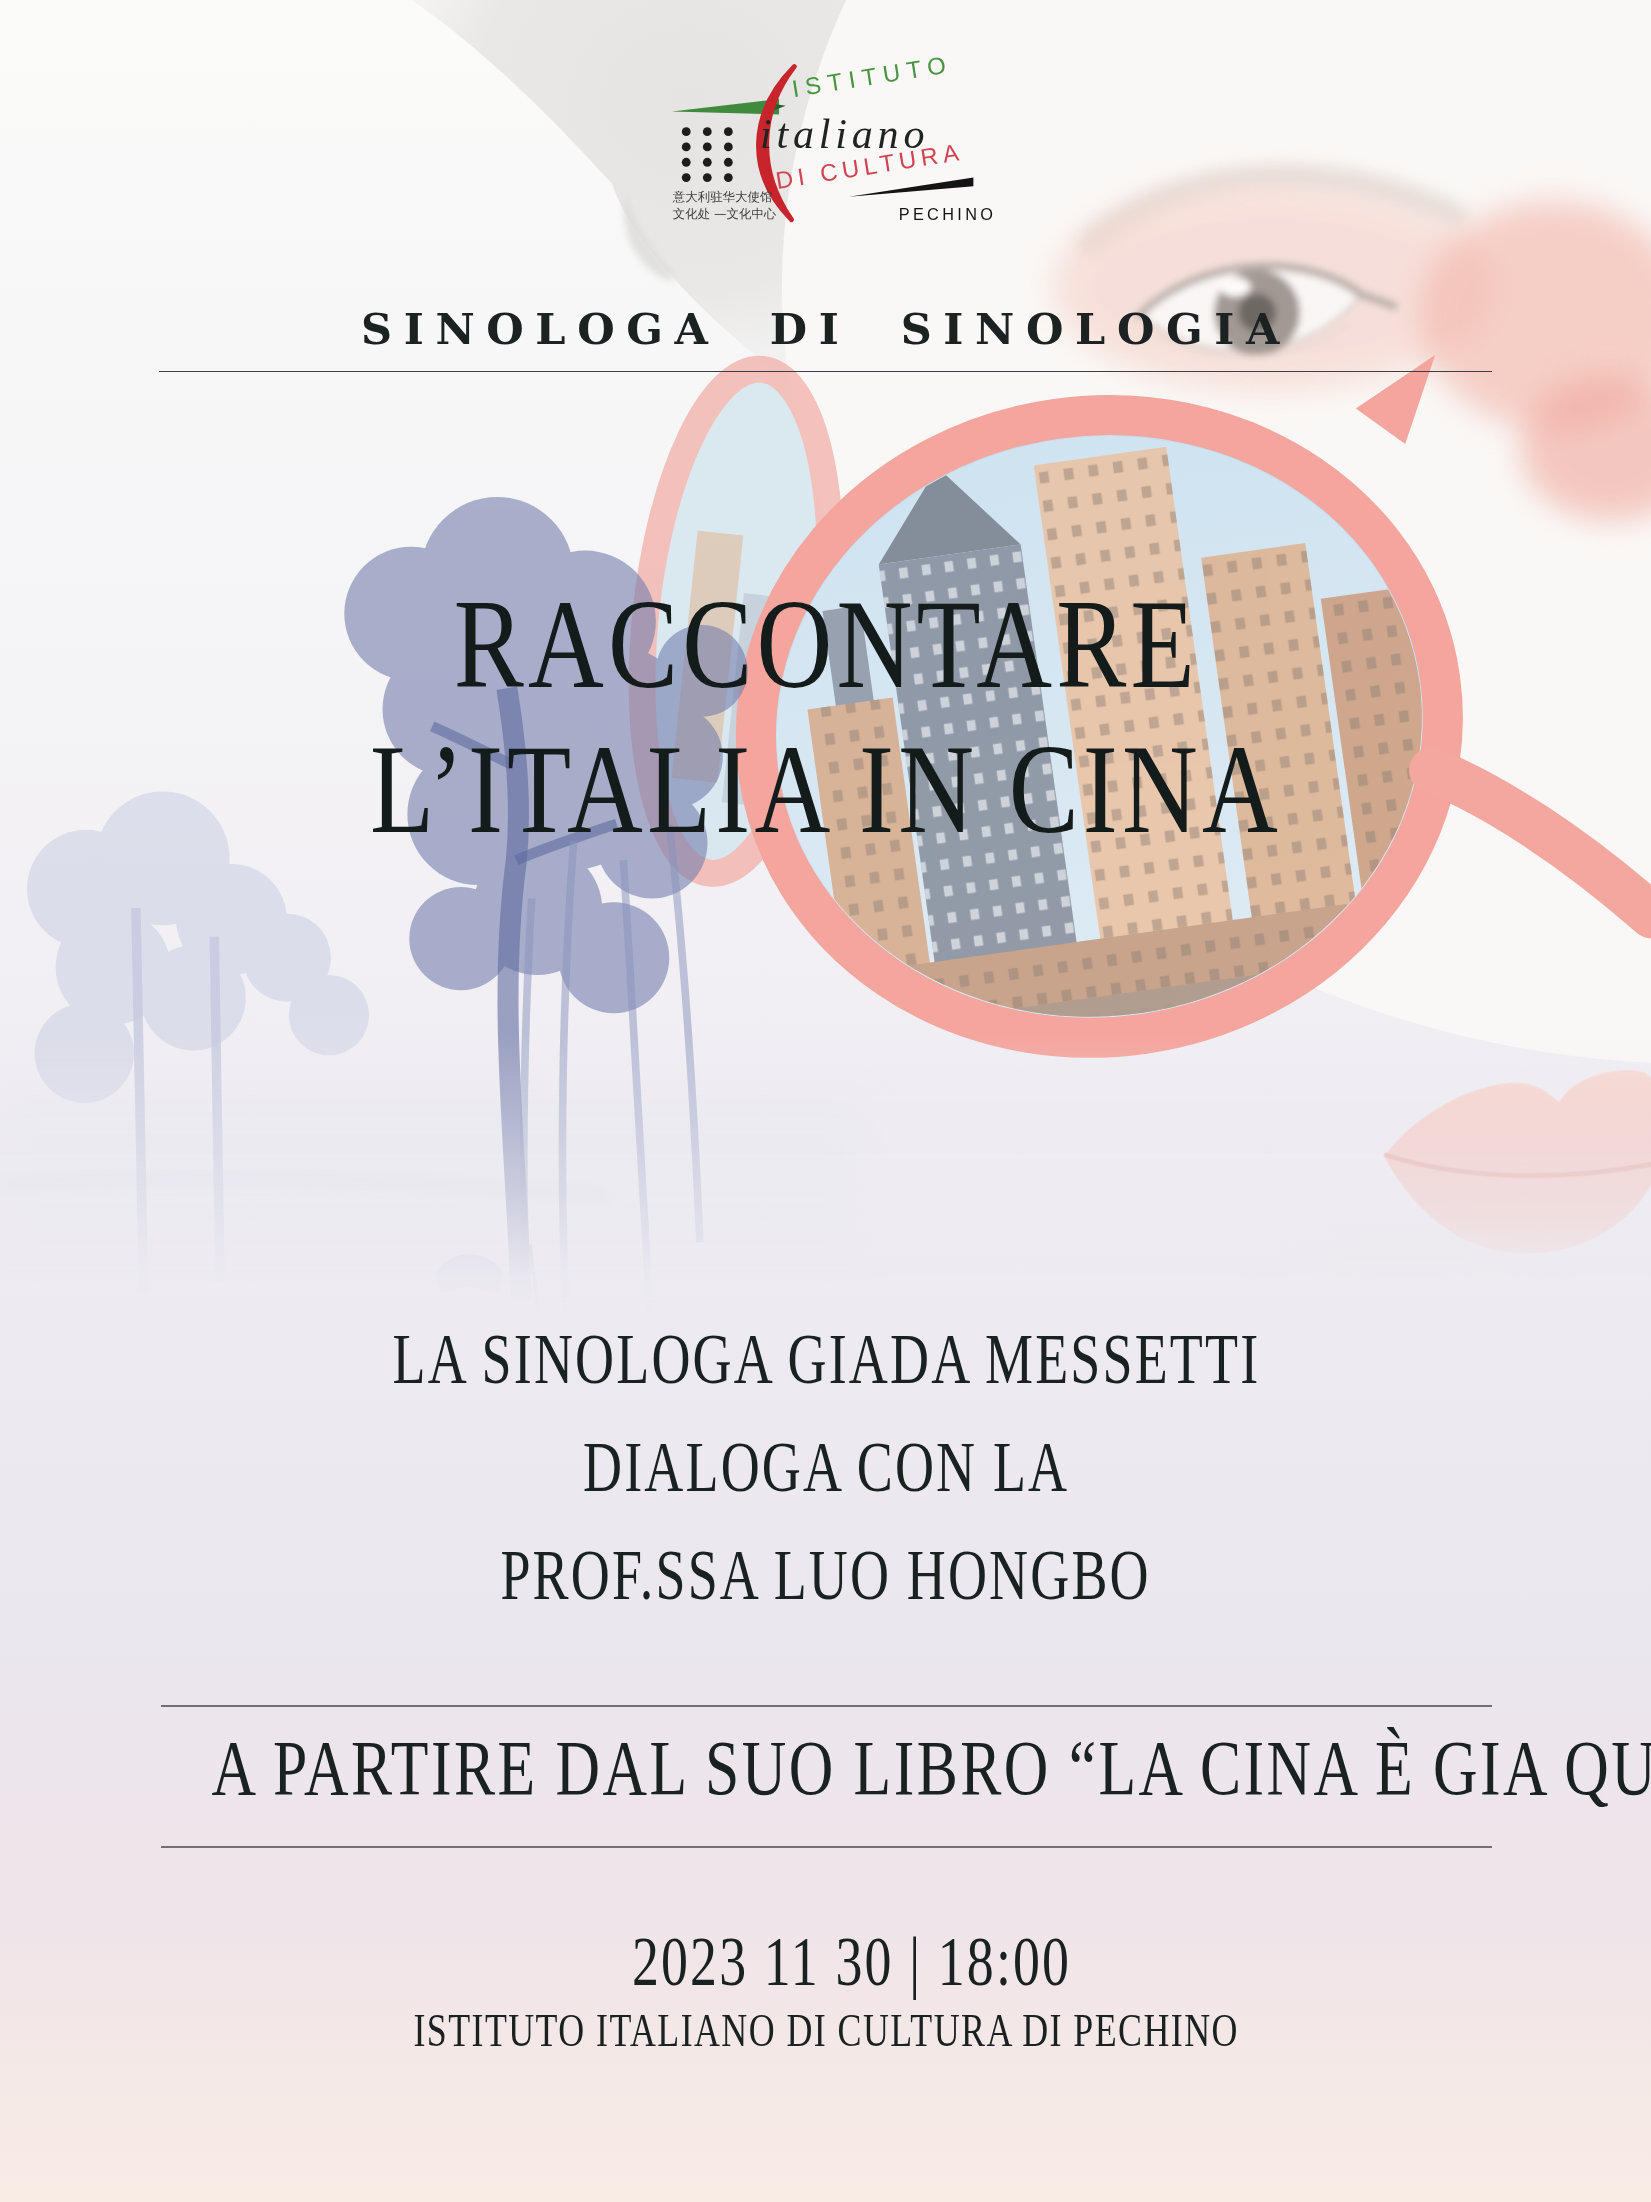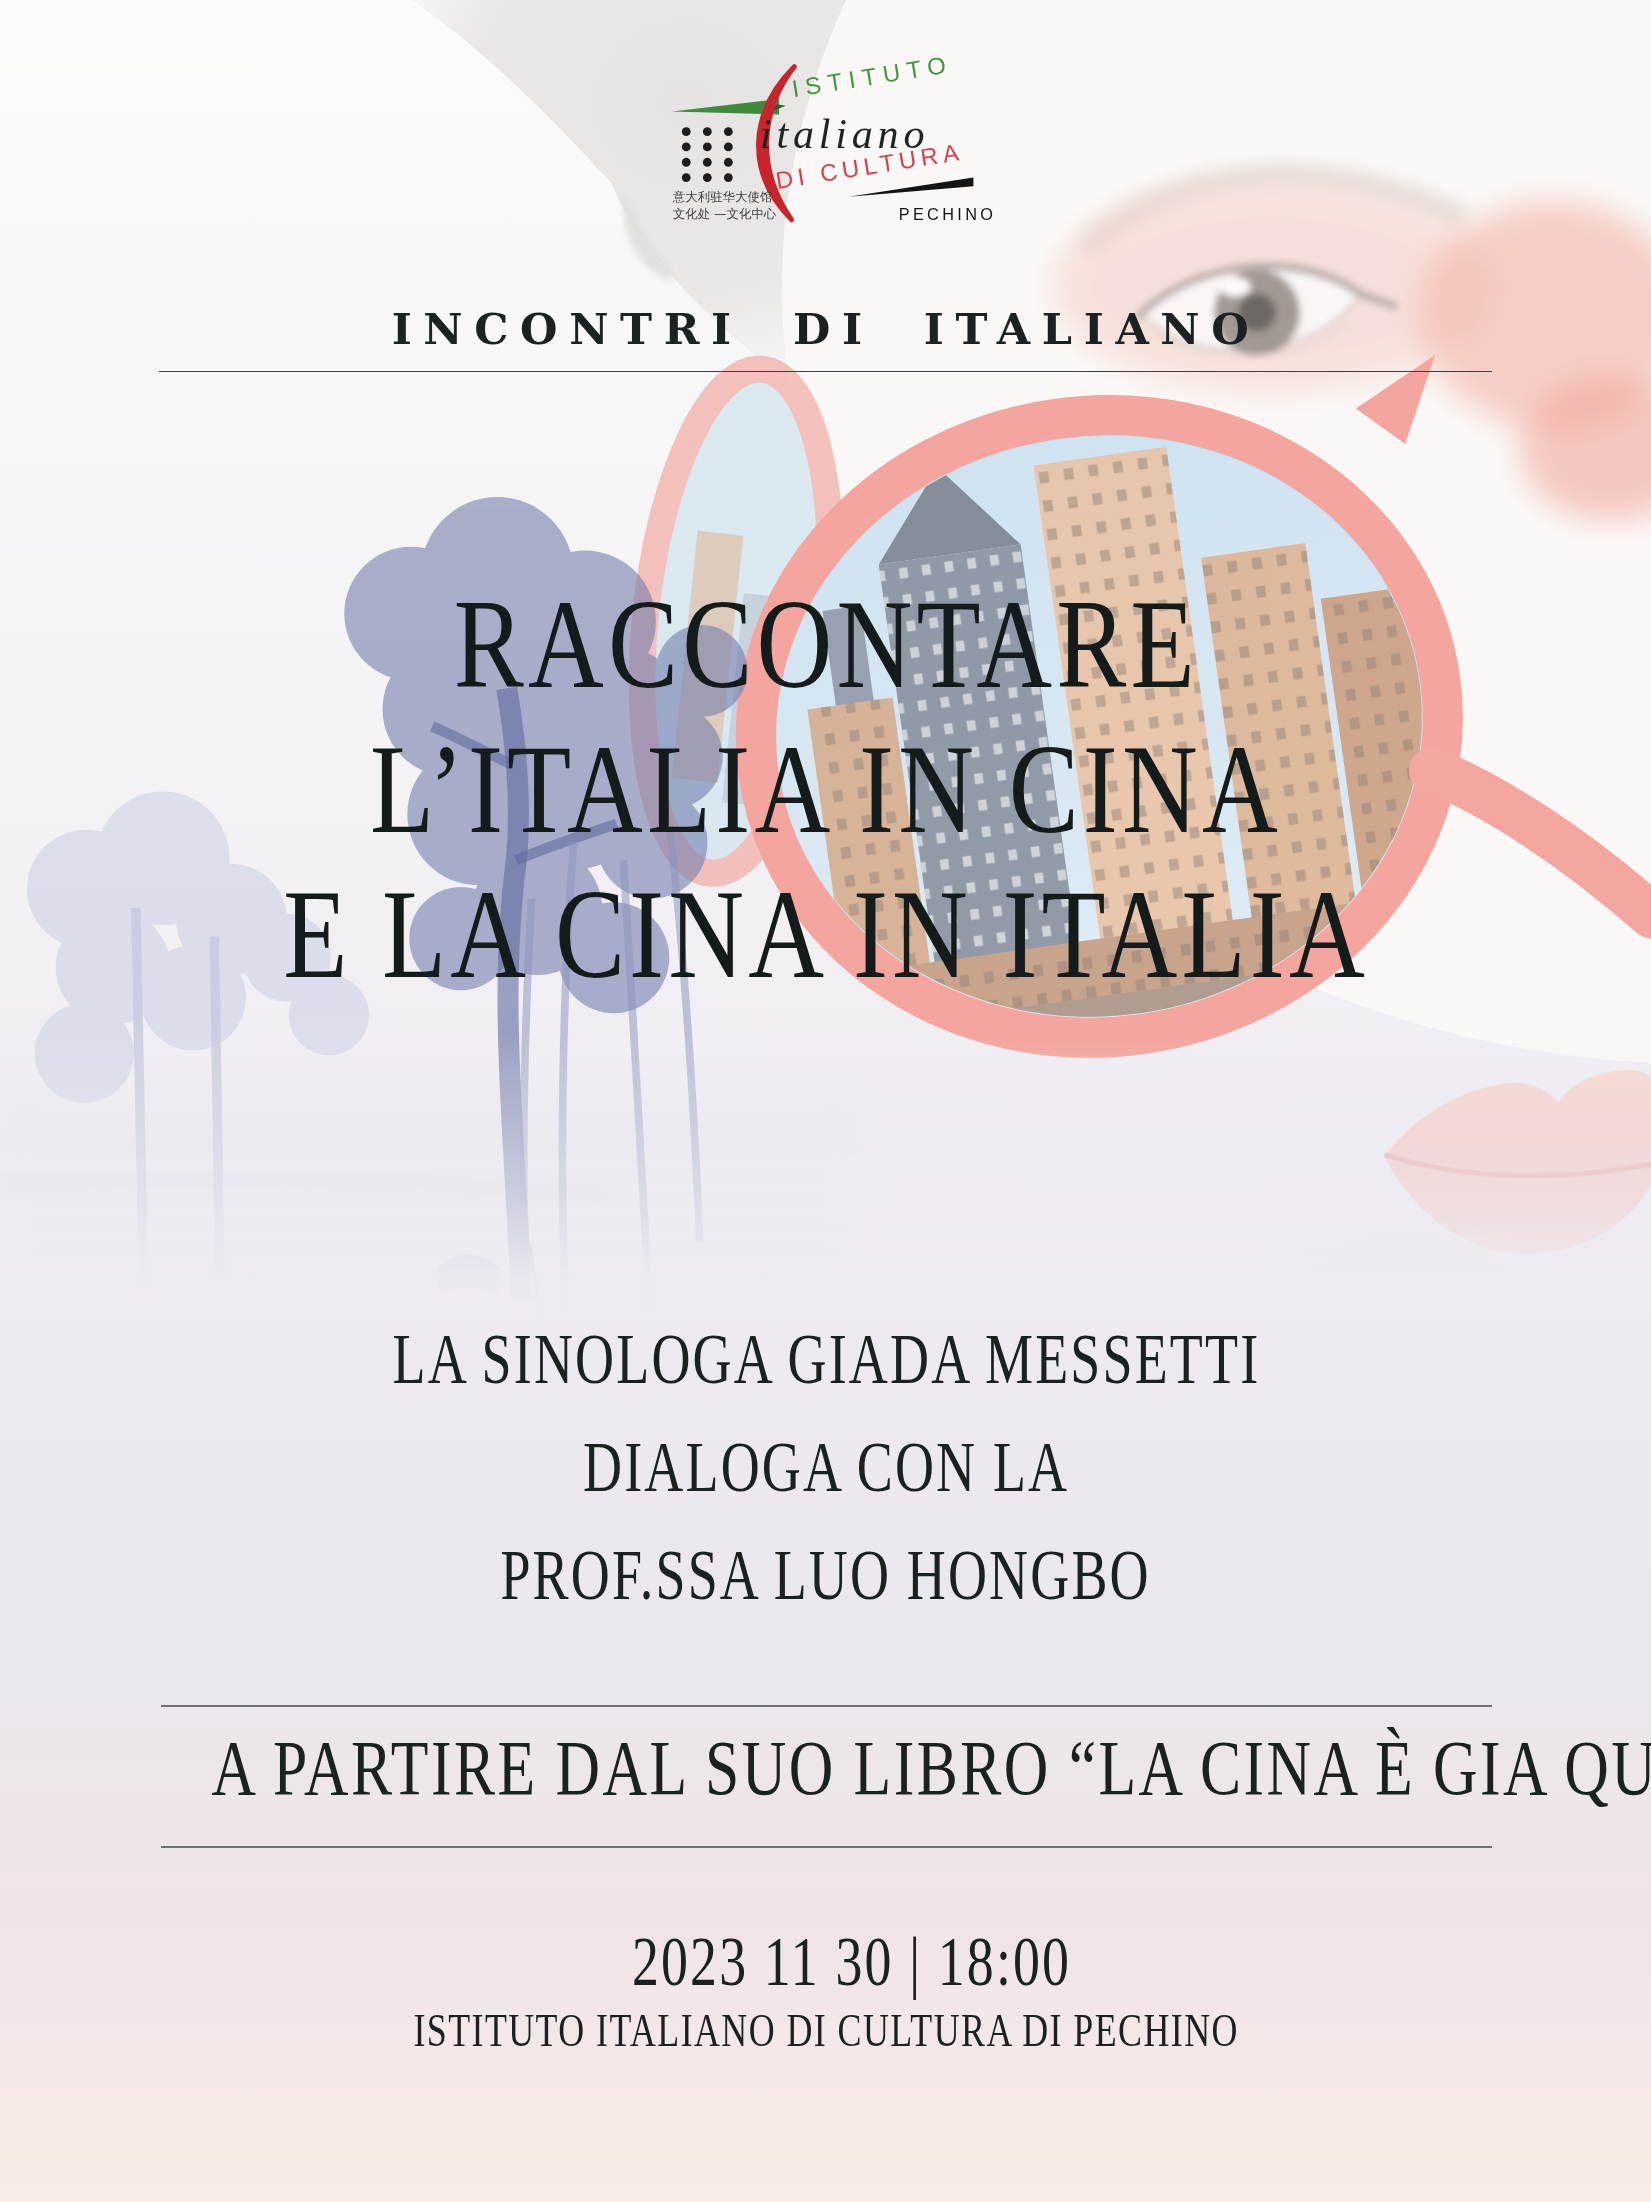--- a/index.html
+++ b/index.html
@@ -213,27 +213,26 @@
     </g>
     <text x="130" y="44" transform="rotate(-9 130 44)" font-family="Liberation Sans, sans-serif" font-size="25" letter-spacing="7" fill="#47953f">ISTITUTO</text>
     <text x="95" y="97" font-family="Liberation Serif, serif" font-style="italic" font-size="44" letter-spacing="5" fill="#1f2422">italiano</text>
     <text x="113" y="140" transform="rotate(-9 113 140)" font-family="Liberation Sans, sans-serif" font-size="25" letter-spacing="5" fill="#cf4450">DI CULTURA</text>
     <polygon points="188,148 318,128 318,137" fill="#141414"></polygon>
     <text x="240" y="172" font-family="Liberation Sans, sans-serif" font-size="17" letter-spacing="3.5" fill="#141414">PECHINO</text>
     <text x="4" y="152" font-family="DejaVu Sans, sans-serif" font-size="13" fill="#3d3d3d">意大利驻华大使馆</text>
     <text x="4" y="170" font-family="DejaVu Sans, sans-serif" font-size="13" fill="#3d3d3d">文化处 —文化中心</text>
   </svg>
 
-  <div class="series">INCONTRI DI ITALIANO</div>
+  <div class="series">SINOLOGA DI SINOLOGIA</div>
   <div class="rule rule-1"></div>
 
   <div class="block title">
     <span class="ln"><span class="sq">RACCONTARE</span></span>
     <span class="ln"><span class="sq">L’ITALIA IN CINA</span></span>
-    <span class="ln"><span class="sq">E LA CINA IN ITALIA</span></span>
   </div>
 
   <div class="block speakers">
     <span class="ln"><span class="sq">LA SINOLOGA GIADA MESSETTI</span></span>
     <span class="ln"><span class="sq">DIALOGA CON LA</span></span>
     <span class="ln"><span class="sq">PROF.SSA LUO HONGBO</span></span>
   </div>
 
   <div class="rule rule-2"></div>
 

